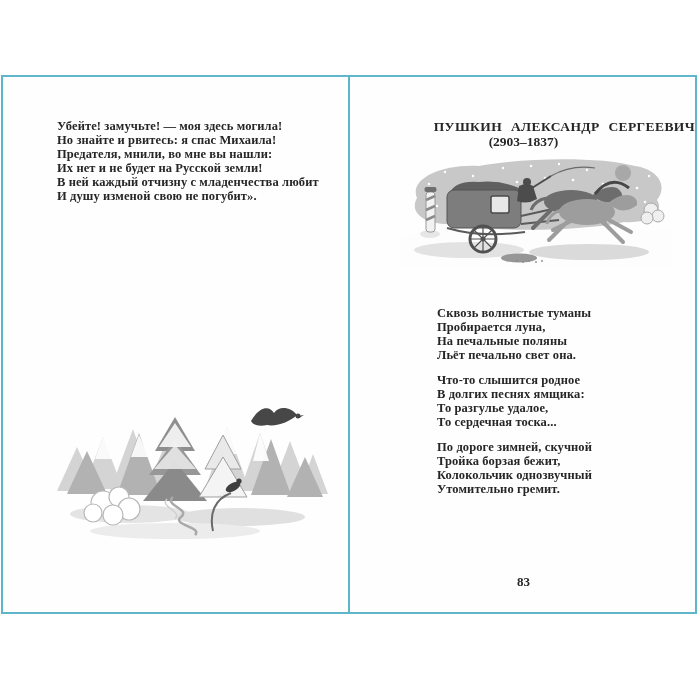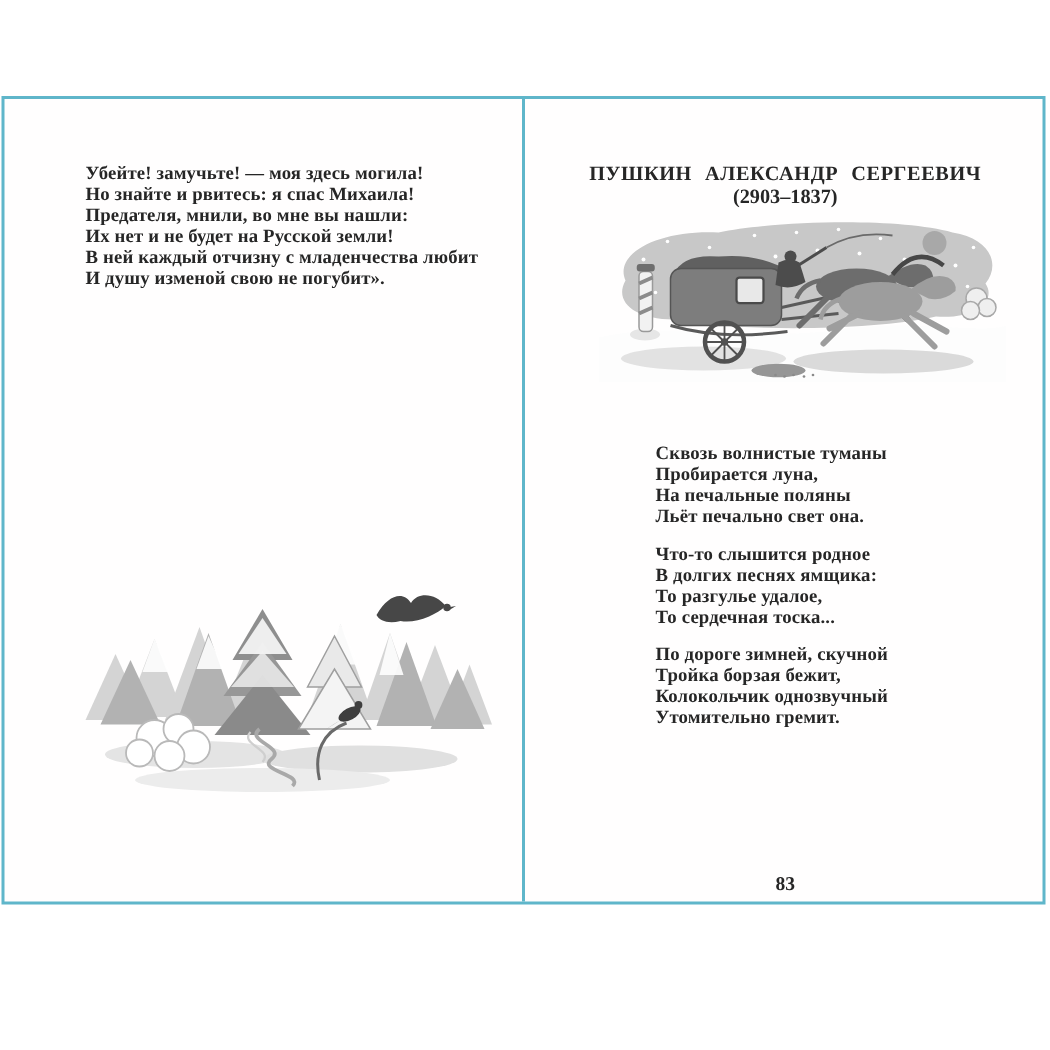--- a/index.html
+++ b/index.html
@@ -2,21 +2,21 @@
 <html lang="ru"><head>
 <meta charset="utf-8">
 <style>
   html,body{margin:0;padding:0;}
   body{
     width:700px;height:700px;position:relative;background:#ffffff;
     font-family:"Liberation Serif","DejaVu Serif",serif;
     color:#262626;overflow:hidden;
   }
   .spread{
-    position:absolute;left:1px;top:64px;width:696px;height:539px;
+    position:absolute;left:1px;top:75px;width:696px;height:539px;
     border:2px solid #5fb6ca;background:#fffefe;box-sizing:border-box;
   }
   .divider{
     position:absolute;left:calc(50% - 1px);top:0;bottom:0;width:2px;
     background:#5fb6ca;
   }
   .page{position:absolute;top:0;height:100%;}
   .page.left{left:0;width:347px;}
   .page.right{left:349px;width:343px;}
   .stanza{
@@ -24,27 +24,27 @@
     letter-spacing:0.1px;
   }
   .left-poem{position:absolute;left:54px;top:42px;width:285px;}
   .left-poem .stanza{margin:0 0 10px 0;}
   .right-poem{position:absolute;left:85px;top:229px;width:230px;}
   .right-poem .stanza{margin:0 0 11px 0;}
   .author-block{
     position:absolute;left:0;top:42px;width:100%;text-align:center;
     font-weight:700;font-size:13.5px;line-height:15px;
   }
-  .author-name{letter-spacing:0.4px;word-spacing:5px;}
+  .author-name{letter-spacing:0.4px;word-spacing:5px;text-align:right;}
   .title-block{position:absolute;left:0;top:190px;width:100%;text-align:center;}
   .poem-title{font-weight:700;font-size:13px;line-height:15px;letter-spacing:0.4px;}
   .poem-subtitle{font-style:italic;font-weight:600;font-size:12px;line-height:15px;}
   .page-number{
     position:absolute;left:0;top:497px;width:100%;text-align:center;
-    font-weight:700;font-size:13px;margin-top:18px;
+    font-weight:700;font-size:13px;
   }
   .illus{position:absolute;}
   .illus-forest{left:52px;top:322px;width:277px;height:150px;}
   .illus-troika{left:47px;top:77px;width:272px;height:112px;}
 </style>
 </head>
 <body>
 
 <div class="spread">
 

